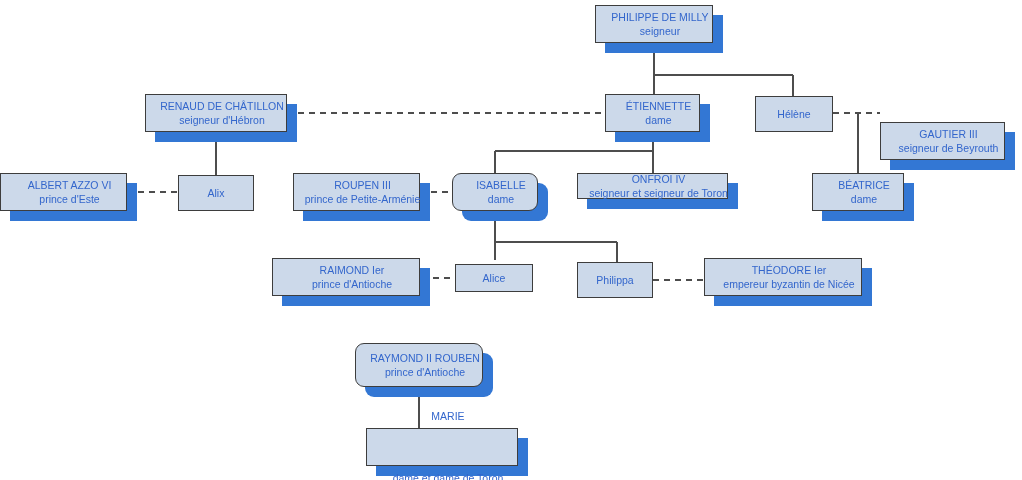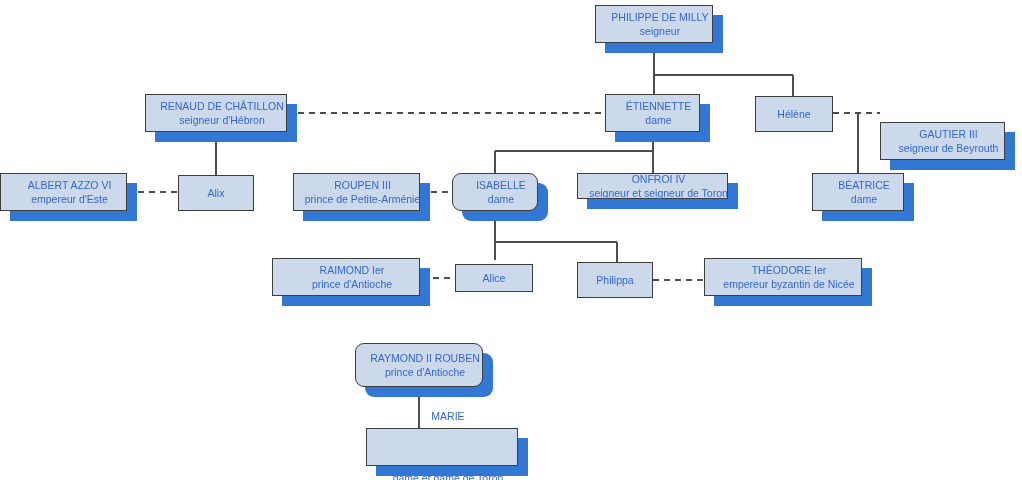--- a/index.html
+++ b/index.html
@@ -67,21 +67,21 @@
     </div>
     <div class="node" style="left: 755px; top: 96px; width: 78px; height: 36px;">
       <div>Hélène</div>
     </div>
     <div class="node shadow" style="left: 880px; top: 94px; width: 125px; height: 38px; margin-top: 28px;">
       <div>GAUTIER III</div>
       <div>seigneur de Beyrouth</div>
     </div>
     <div class="node shadow" style="left: 0px; top: 173px; width: 127px; height: 38px;">
       <div>ALBERT AZZO VI</div>
-      <div>empereur d'Este</div>
+      <div>prince d'Este</div>
     </div>
     <div class="node" style="left: 178px; top: 175px; width: 76px; height: 36px;">
       <div>Alix</div>
     </div>
     <div class="node shadow" style="left: 293px; top: 173px; width: 127px; height: 38px;">
       <div>ROUPEN III</div>
       <div>prince de Petite-Arménie</div>
     </div>
     <div class="node shadow" style="left: 452px; top: 173px; width: 86px; height: 38px; border-radius: 9px;">
       <div>ISABELLE</div>

